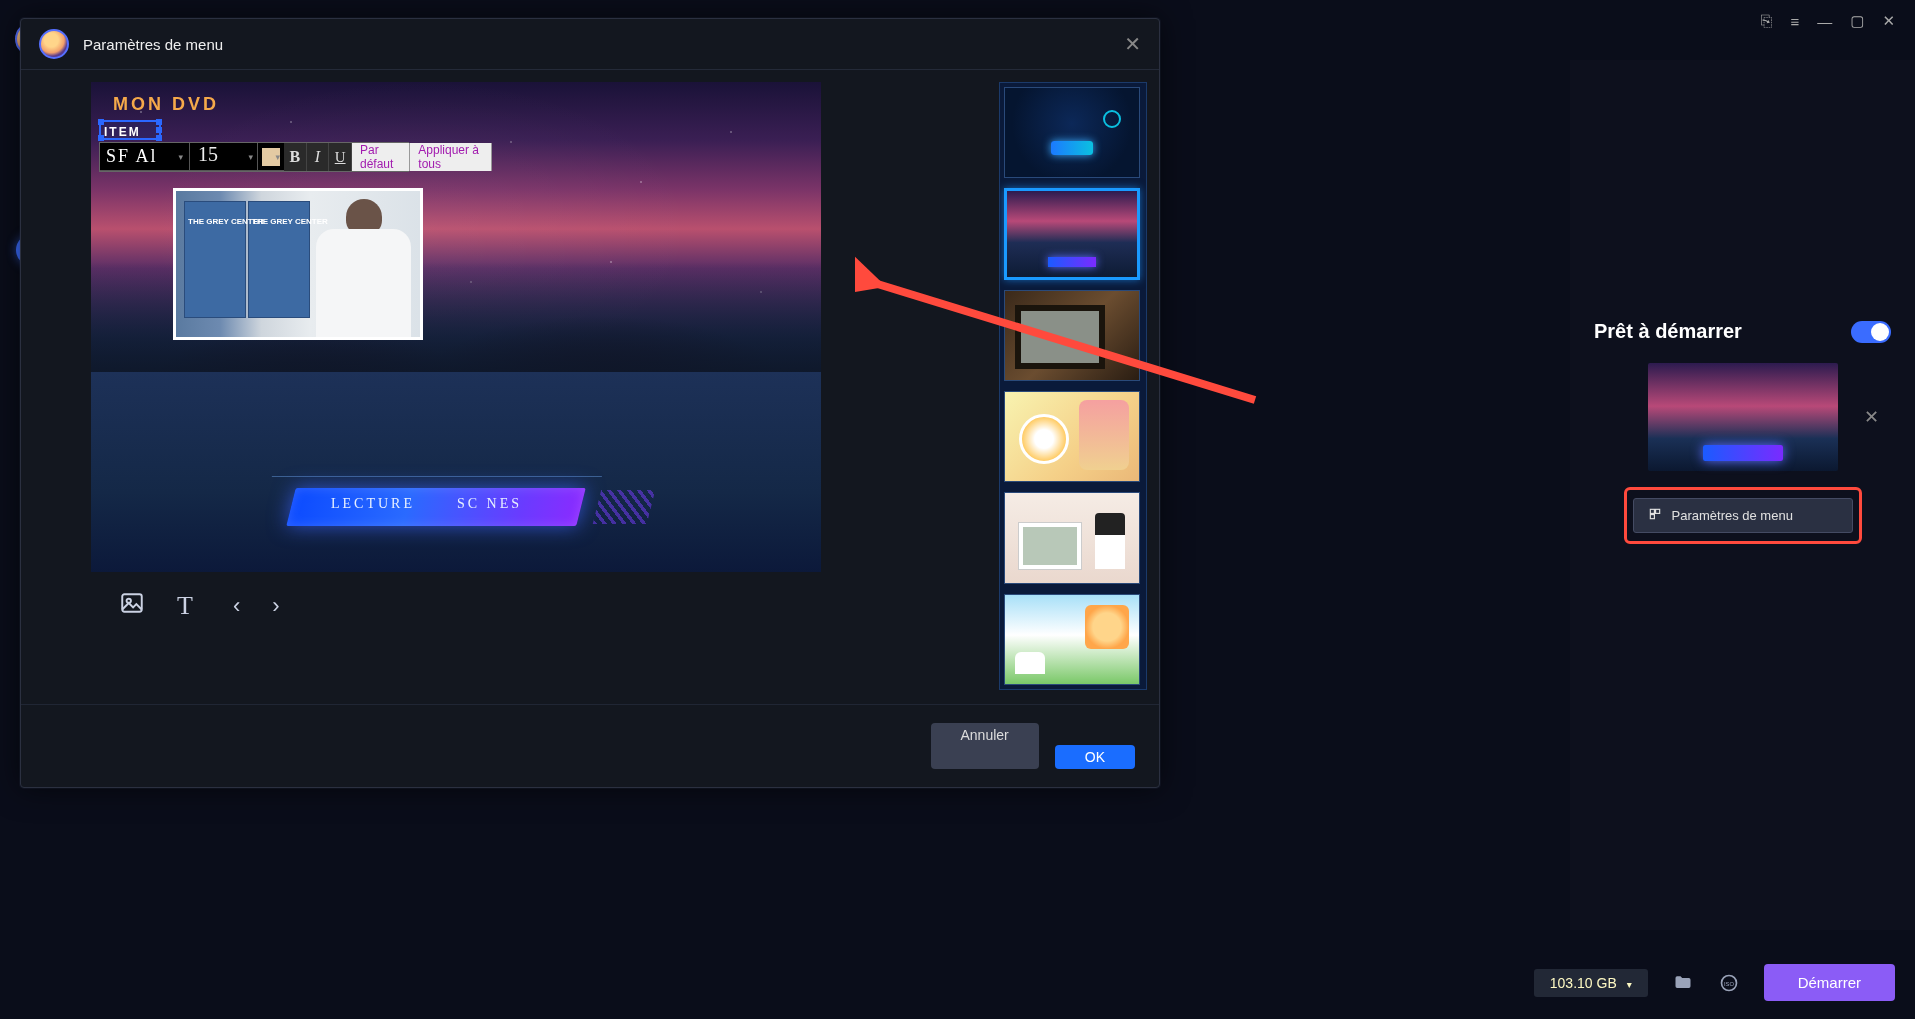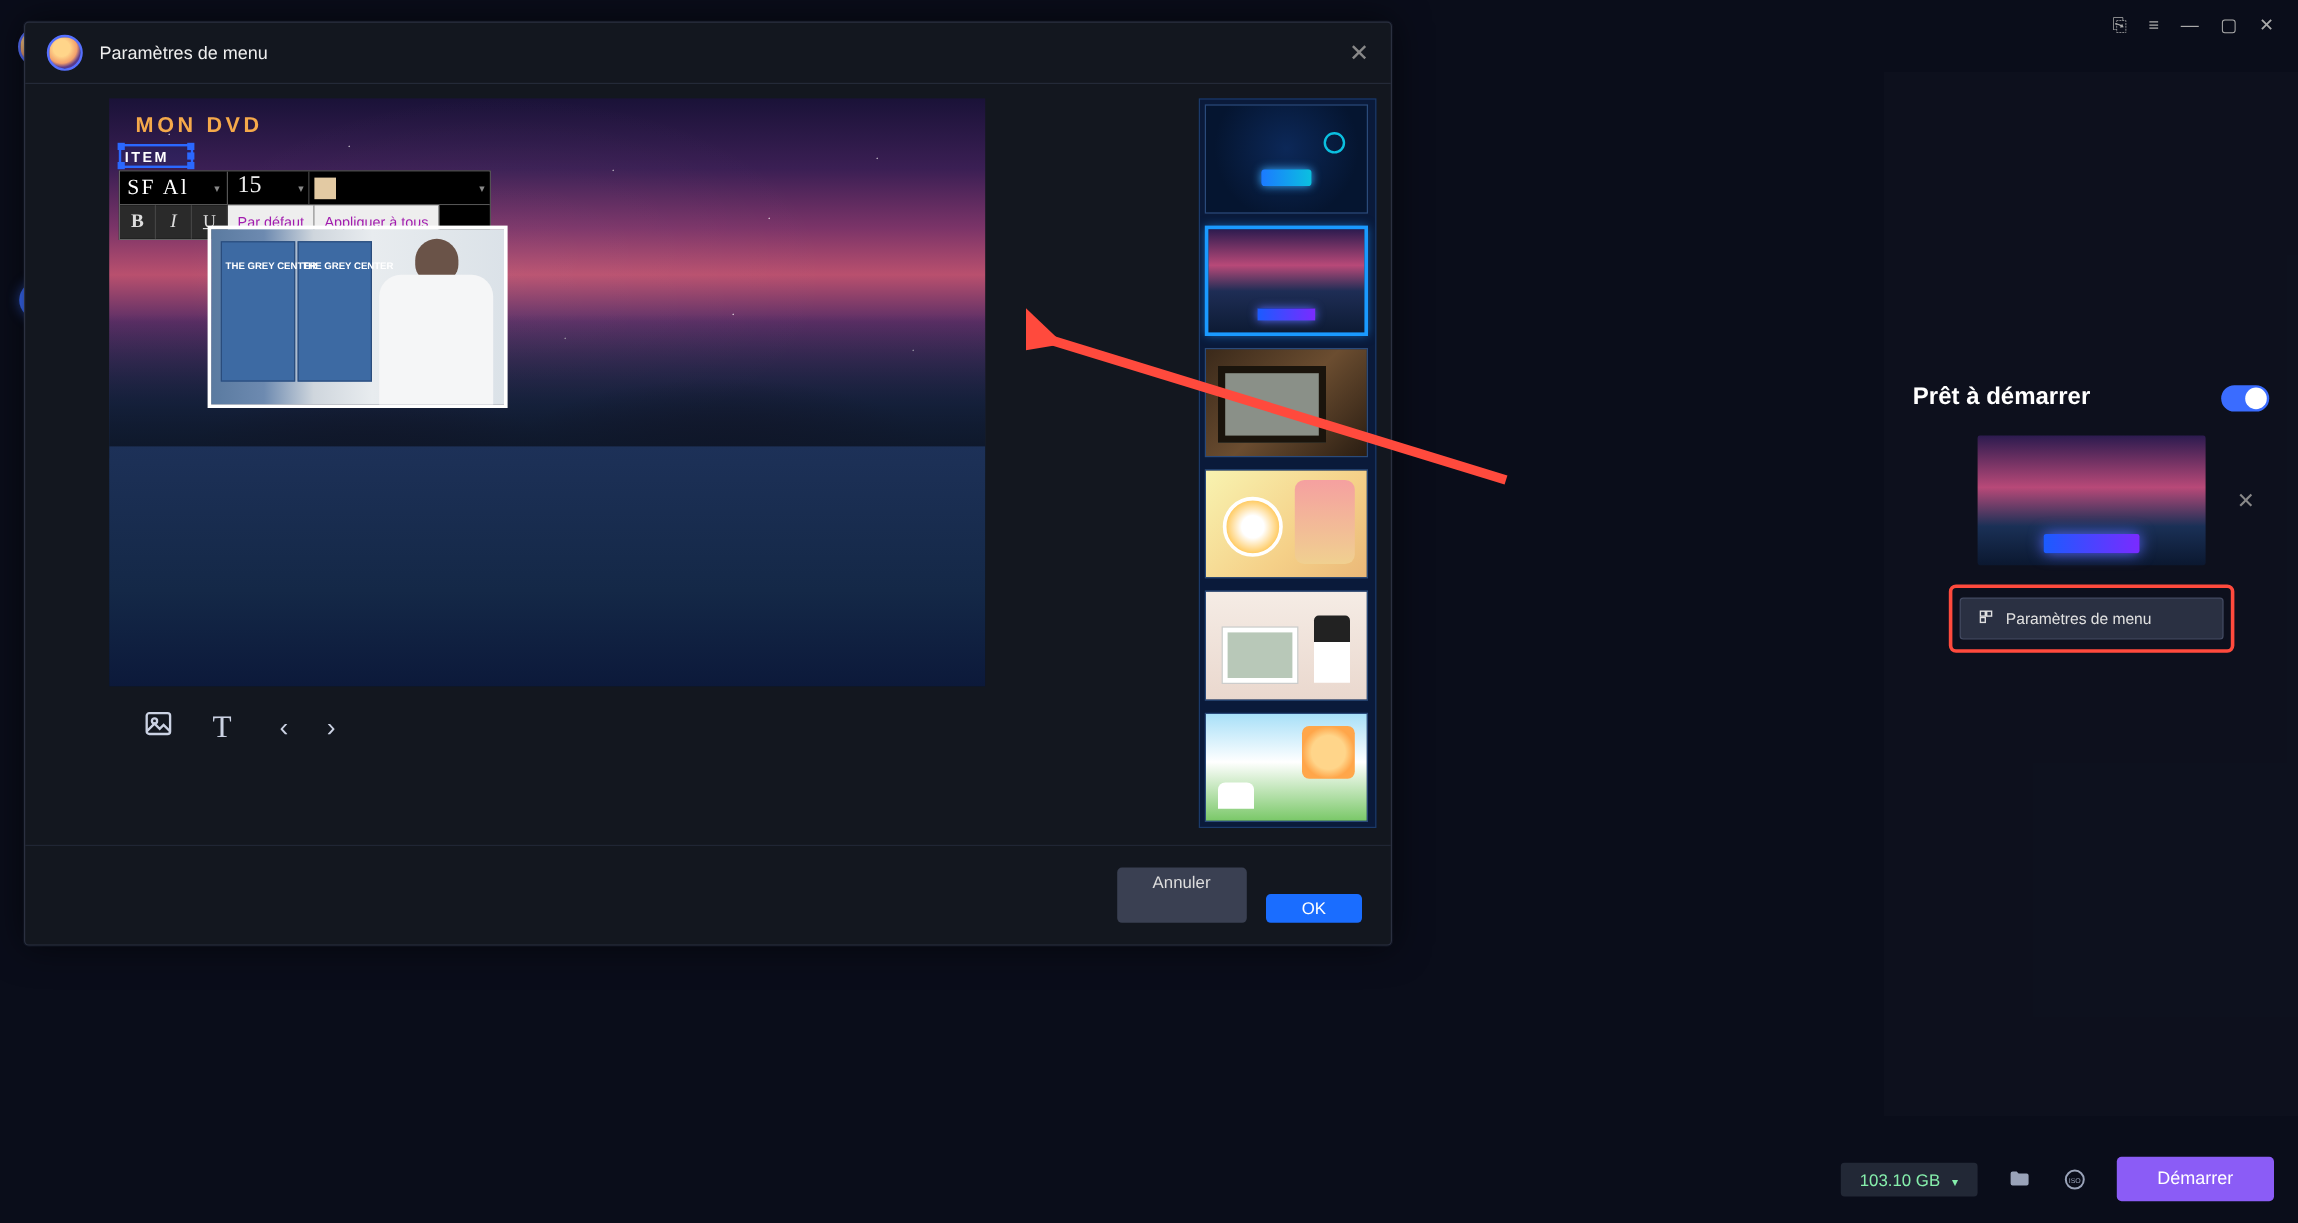--- a/index.html
+++ b/index.html
@@ -95,21 +95,21 @@
   border: 3px solid #ff4a3d; border-radius: 6px;
   padding: 8px 6px; width: 238px; margin: 0 auto;
 }
 
 
 .bottom-bar {
   position: absolute; bottom: 18px; right: 20px;
   display:flex; align-items:center; gap: 24px;
 }
 .disk-size {
-  background:#222836; padding:6px 16px; border-radius:3px; font-size:14px; color:#86efac;
+  background:#222836; padding:6px 16px; border-radius:3px; font-size:14px; color:#fef9c3;
 }
 .bottom-icon {
   width: 22px; height:22px; color:#9aa3b9; display:flex;align-items:center;justify-content:center;
 }
 .start-btn {
   background: #8b5cf6; color:#fff; font-size:15px; padding:10px 34px; border-radius:4px;
 }
 
 
 .modal {
@@ -191,21 +191,21 @@
 }
 .item-text { color:#fff; font-size:12px; font-weight:bold; letter-spacing:2px; padding-left:3px; font-family:"Arial Black",sans-serif; }
 .item-handle { position:absolute; width:6px; height:6px; background:#2b68ff; }
 .item-handle.tl{top:-3px;left:-3px;} .item-handle.tr{top:-3px;right:-3px;}
 .item-handle.bl{bottom:-3px;left:-3px;} .item-handle.br{bottom:-3px;right:-3px;}
 .item-handle.mr{right:-3px;top:50%;transform:translateY(-50%);}
 
 .text-toolbar {
   position:absolute; top:60px; left:8px;
   background:#000; border:1px solid #666; width:310px;
-  display:flex; flex-direction:column;
+  display:flex; flex-direction:row;
 }
 .tt-row1 { display:flex; border-bottom:1px solid #555; }
 .tt-font {
   flex: 0 0 90px; background:#000; color:#fff; font-family:"Arial Black"; font-size:18px;
   letter-spacing:2px; padding:3px 6px; border-right:1px solid #555; position:relative;
 }
 .tt-size {
   flex: 0 0 68px; background:#000; color:#eee; font-size:20px; font-family:serif;
   padding:0 8px; border-right:1px solid #555; position:relative;
 }
@@ -505,20 +505,29 @@
         </div>
 
         <div class="clip-thumb">
           <div class="sign-text">THE GREY
 CENTER</div>
           <div class="sign-text sign-text2">THE GREY
 CENTER</div>
           <div class="doctor"></div>
         </div>
 
+        <div class="play-bar">
+          <div class="play-bar-frame"></div>
+          <div class="play-bar-bg"></div>
+          <div class="play-bar-right"></div>
+          <div class="play-labels">
+            <span>LECTURE</span>
+            <span>SC NES</span>
+          </div>
+        </div>
       </div>
 
       <div class="preview-tools">
         <span class="ptool">
           <svg width="26" height="26" viewBox="0 0 24 24" fill="none" stroke="currentColor" stroke-width="1.8">
               <rect x="3" y="4" width="18" height="16" rx="2"></rect>
               <circle cx="9" cy="10" r="2"></circle>
               <path d="M3 18l6-6 4 4 3-3 5 5"></path>
             </svg>
         </span>

